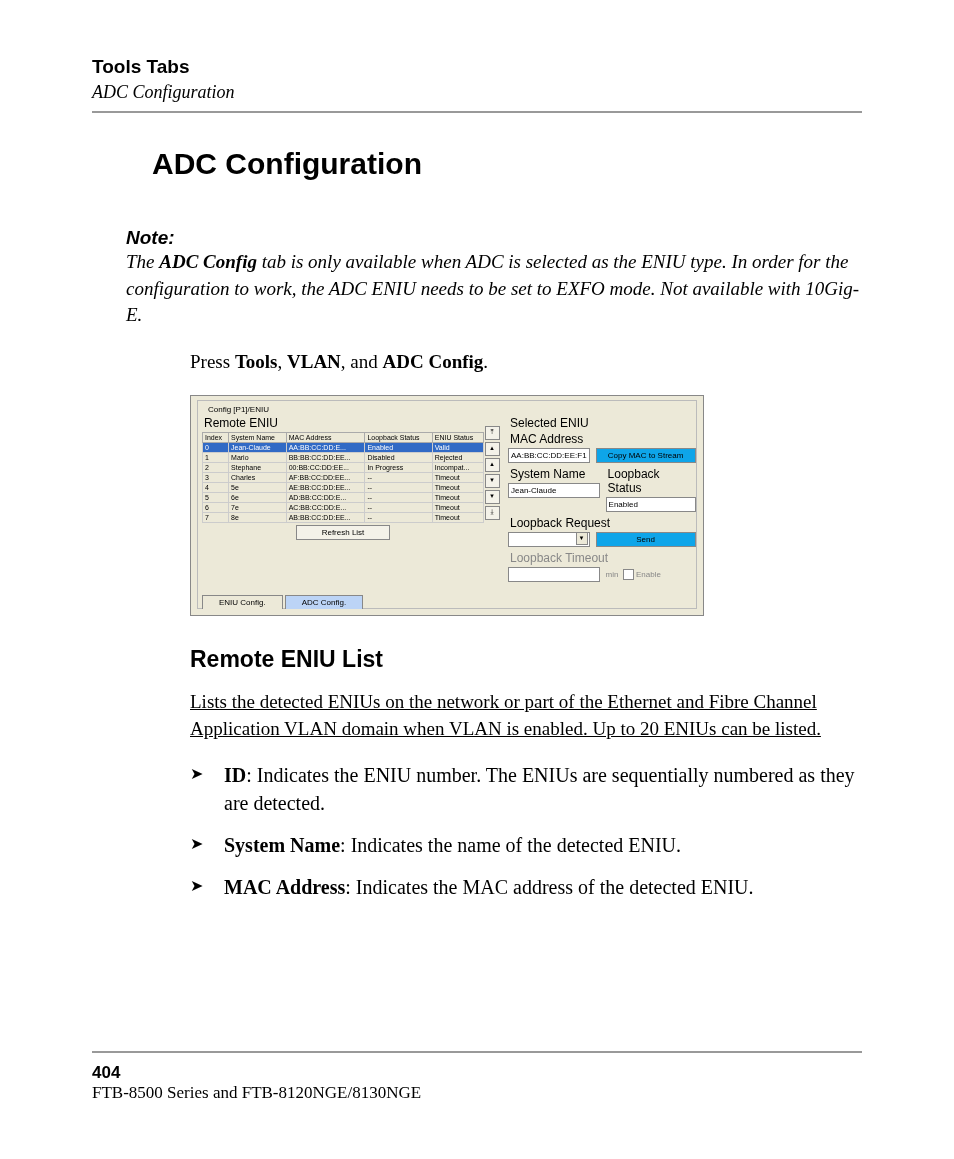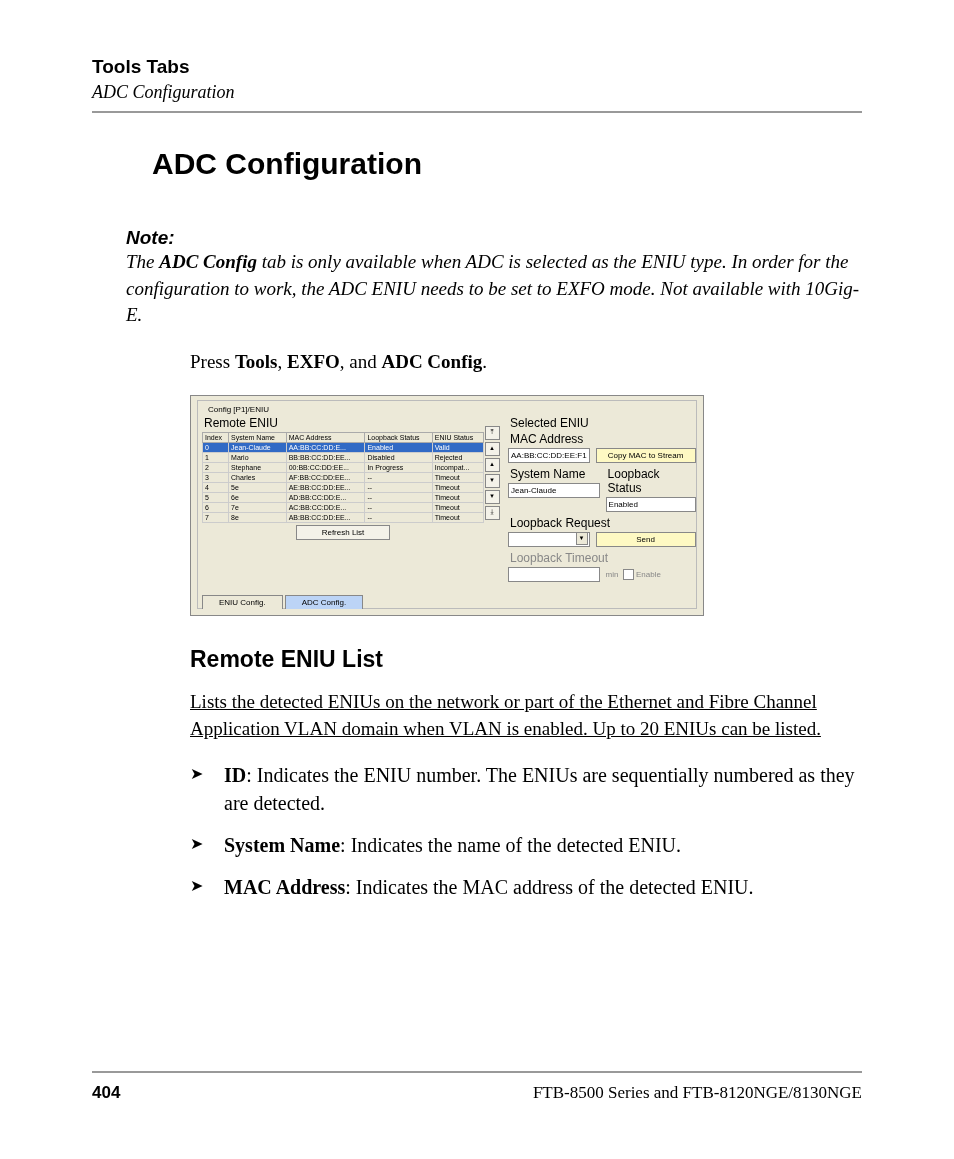--- a/index.html
+++ b/index.html
@@ -34,20 +34,21 @@
   .bullets li{position:relative;padding-left:34px;margin-bottom:14px;font-size:20px;line-height:1.4;}
   .bullets li::before{
     content:"➤";position:absolute;left:0;top:2px;font-size:16px;
   }
   .b{font-weight:bold;}
   .footer{
     position:absolute;left:92px;right:92px;bottom:56px;
     border-top:2px solid #999;padding-top:10px;
     display:flex;justify-content:space-between;
     font-size:17px;
+    flex-direction:column;
   }
   .footer .pn{font-family:Arial,Helvetica,sans-serif;font-weight:bold;}
 
   
   .ui{
     width:500px;background:#ece9d8;border:1px solid #888;
     font-family:Tahoma,Arial,sans-serif;font-size:8px;color:#000;
     padding:4px 6px 6px 6px;
   }
   .ui-legend{font-size:8px;margin:-8px 0 2px 4px;background:#ece9d8;display:inline-block;padding:0 2px;}
@@ -60,21 +61,21 @@
   .grp-label{font-size:12px;margin:0 0 2px 2px;}
   table.list{border-collapse:collapse;width:100%;font-size:7px;}
   table.list th{border:1px solid #aaa;background:#ece9d8;font-weight:normal;padding:1px 2px;text-align:left;}
   table.list td{border:1px solid #ccc;padding:1px 2px;white-space:nowrap;overflow:hidden;}
   tr.sel td{background:#316ac5;color:#fff;}
   .refresh{display:block;width:92px;margin:2px auto 0;border:1px solid #888;background:#f4f2e9;font-size:8px;text-align:center;padding:2px 0;}
   .tabs{position:absolute;left:4px;bottom:-1px;display:flex;}
   .tab{border:1px solid #888;border-bottom:none;background:#ece9d8;font-size:8px;padding:2px 16px;margin-right:2px;}
   .tab.active{background:#bcd4f6;}
   .field{border:1px solid #888;background:#fff;font-size:8px;padding:1px 2px;height:11px;line-height:11px;}
-  .btn{border:1px solid #888;background:#fef9c3;font-size:8px;padding:2px 4px;text-align:center;}
+  .btn{border:1px solid #888;background:#0ea5e9;font-size:8px;padding:2px 4px;text-align:center;}
   .row2{display:flex;gap:6px;margin-bottom:4px;}
   .col1{flex:1;}
   .disabled{color:#888;}
   .chk{display:inline-block;width:9px;height:9px;border:1px solid #888;background:#fff;vertical-align:middle;margin-right:2px;}
 </style>
 </head>
 <body>
 
 <div class="page">
   <div class="hdr-title">Tools Tabs</div>
@@ -84,21 +85,21 @@
   <h1 class="section">ADC Configuration</h1>
 
   <div class="note-row">
     <div class="note-label">Note:</div>
     <div class="note-body">
       <span>The </span><span class="b">ADC Config</span><span> tab is only available when ADC is selected as the ENIU type. In order for the configuration to work, the ADC ENIU needs to be set to EXFO mode. Not available with 10Gig-E.</span>
     </div>
   </div>
 
   <div class="para">
-    <span>Press </span><span class="b">Tools</span><span>, </span><span class="b">EXFO</span><span>, and </span><span class="b">ADC Config</span><span>.</span>
+    <span>Press </span><span class="b">Tools</span><span>, </span><span class="b">VLAN</span><span>, and </span><span class="b">ADC Config</span><span>.</span>
   </div>
 
   <div class="screenshot">
    <div class="ui">
     <div class="ui-frame">
       <div class="ui-legend">Config [P1]/ENIU</div>
       <div class="ui-cols">
         <div class="left">
           <div class="grp-label">Remote ENIU</div>
           <table class="list">

